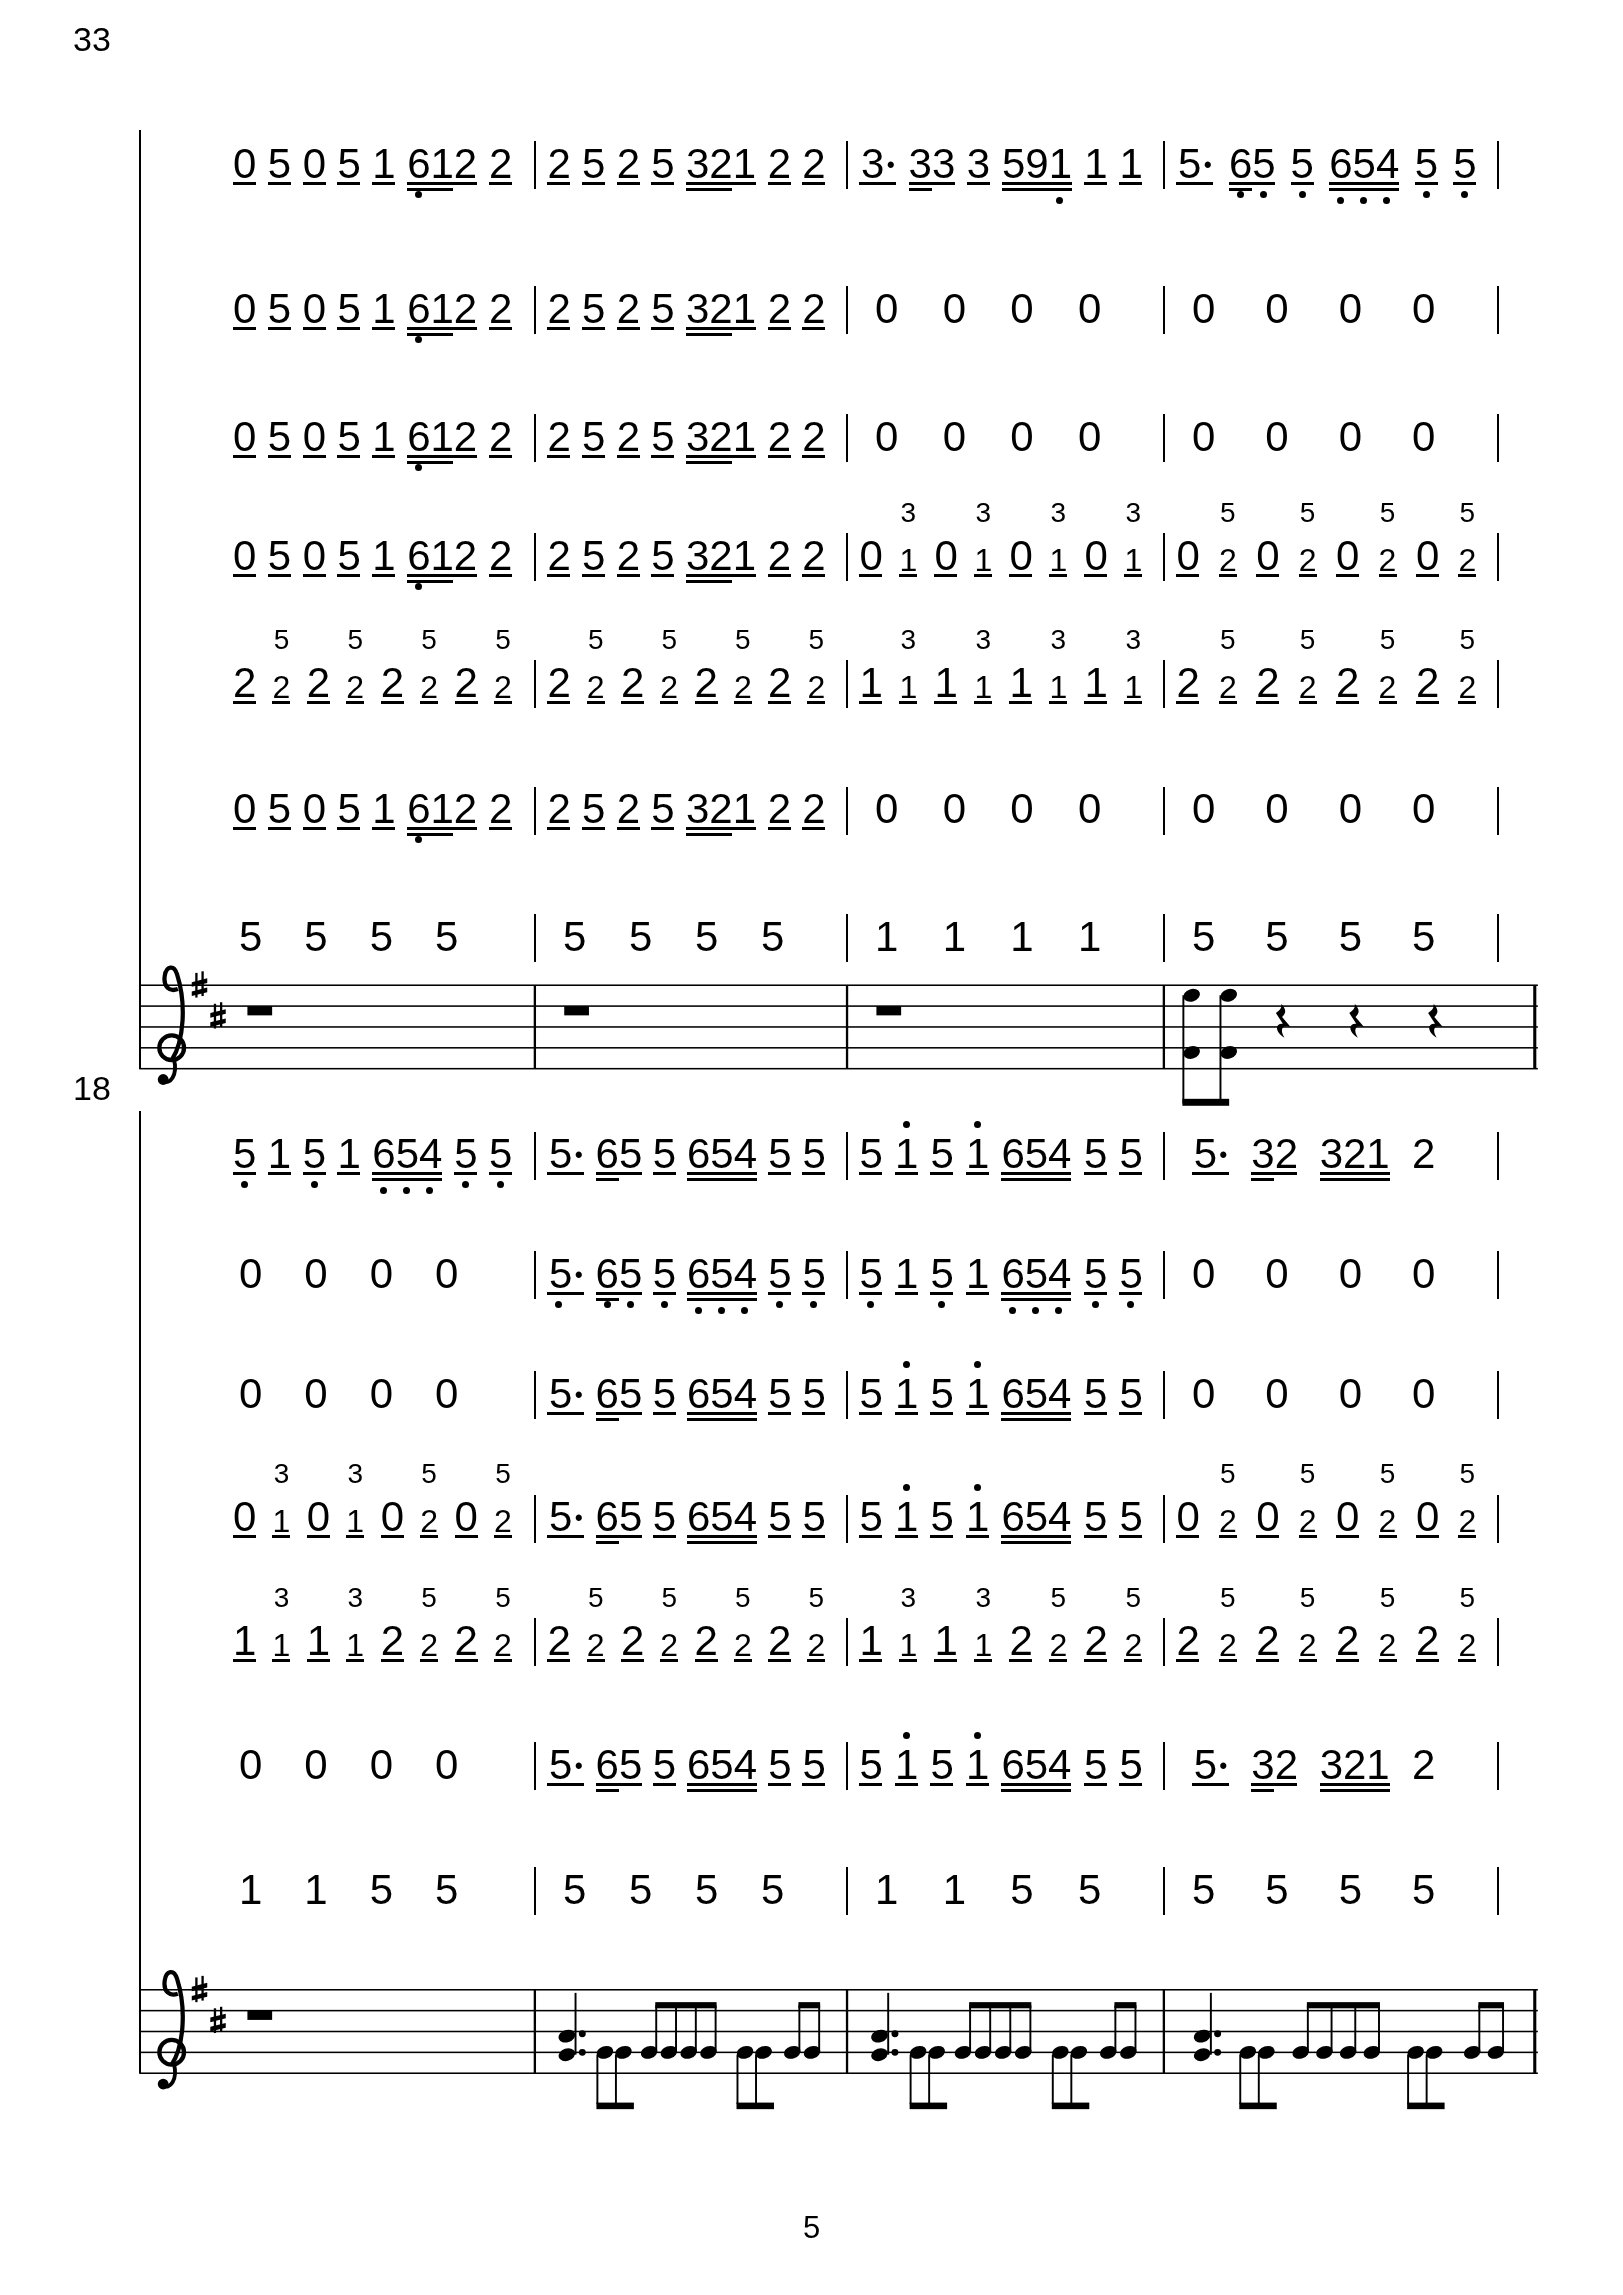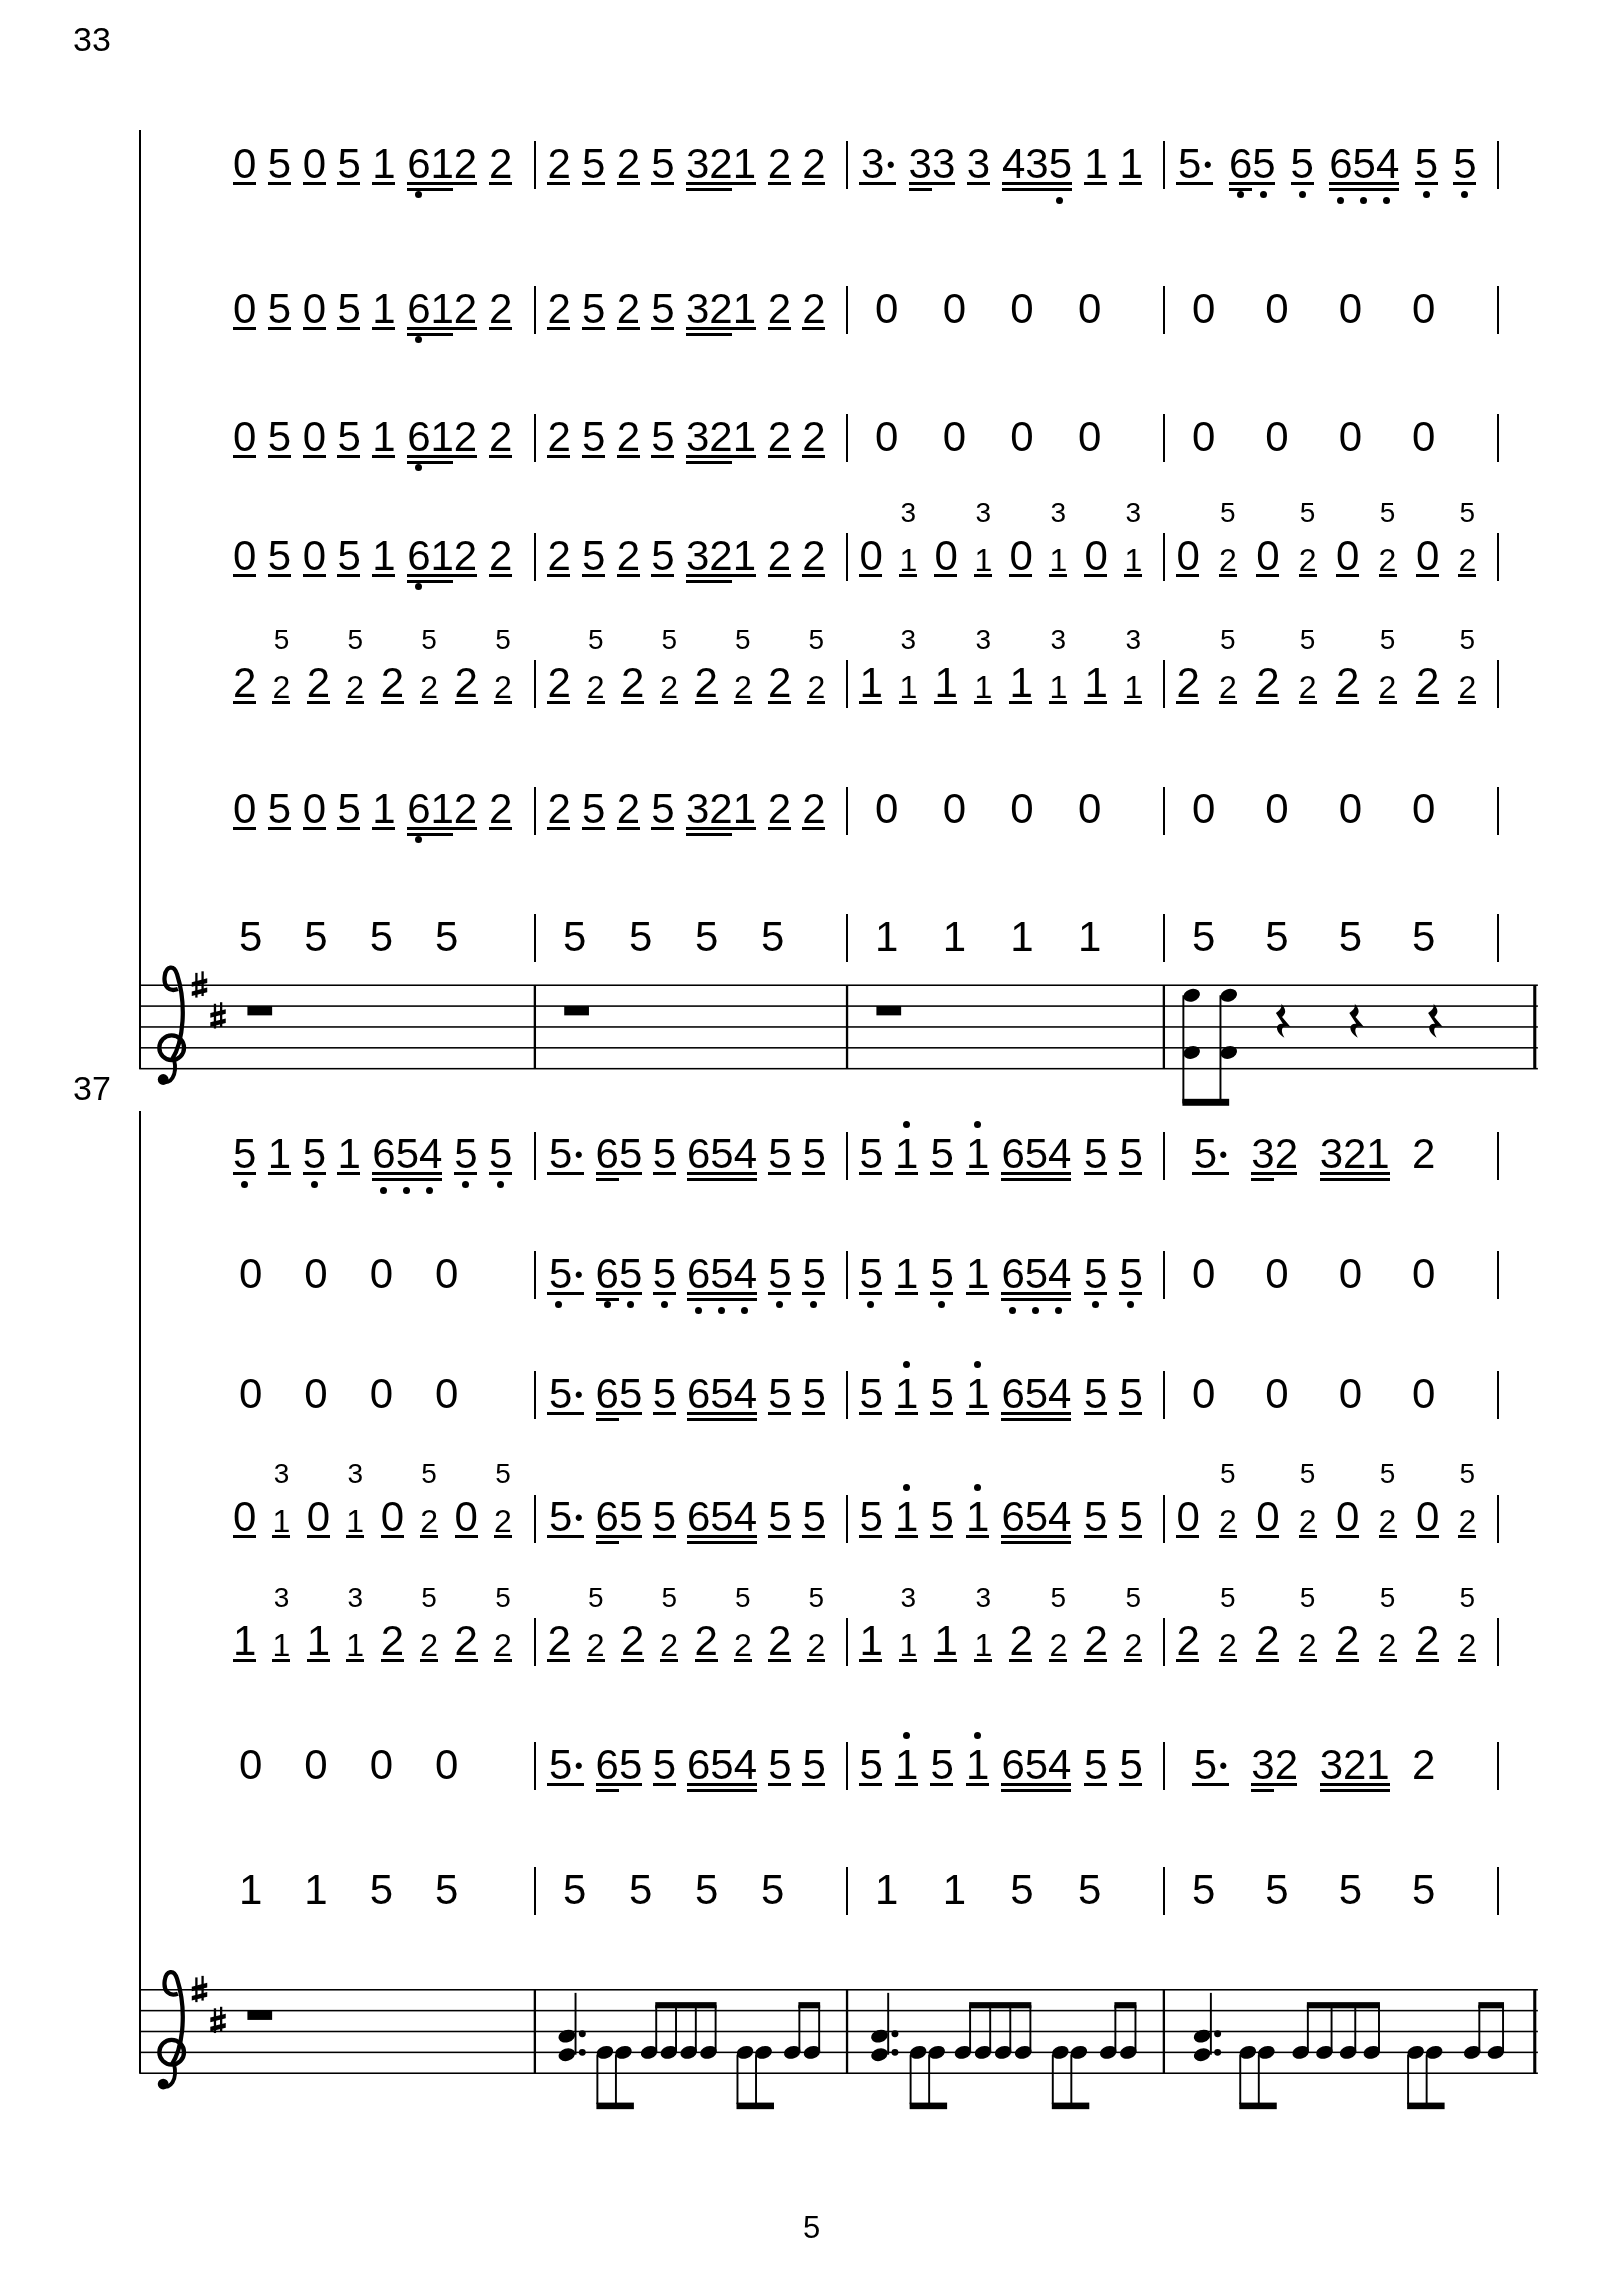--- a/index.html
+++ b/index.html
@@ -44,21 +44,21 @@
   .bdot{ top:48px; }
   .tok.d2 .bdot{ top:54px; }
   .adot{ top:-12.4px; }
   svg.staff{ position:absolute; left:0; top:0; }
 </style>
 </head>
 <body>
 
 <div class="page">
   <div class="mnum" style="top:21.6px">33</div>
-  <div class="mnum" style="top:1071px">37</div>
+  <div class="mnum" style="top:1071px">18</div>
   <div class="sysline" style="left:139px;top:130px;height:939px"></div>
   <div class="sysline" style="left:139px;top:1111px;height:962px"></div>
   <div id="score">
       <div class="measure m7 first" style="left: 139px; top: 143px; width: 396px;">
         <div class="tok" style="width: 23px;">
           <div class="num">0</div>
           <div class="ul"></div>
         </div>
         <div class="tok" style="width: 23px;">
           <div class="num">5</div>
@@ -128,21 +128,21 @@
         <div class="tok" style="width: 46px;">
           <div class="num">33</div>
           <div class="ul"></div>
           <div class="ul2" style="left: 0px; width: 23px;"></div>
         </div>
         <div class="tok" style="width: 23px;">
           <div class="num">3</div>
           <div class="ul"></div>
         </div>
         <div class="tok d2" style="width: 70px;">
-          <div class="num">435</div>
+          <div class="num">591</div>
           <div class="ul"></div>
           <div class="ul2full"></div>
           <div class="bdot" style="left: 54px;"></div>
         </div>
         <div class="tok" style="width: 23px;">
           <div class="num">1</div>
           <div class="ul"></div>
         </div>
         <div class="tok" style="width: 23px;">
           <div class="num">1</div>

